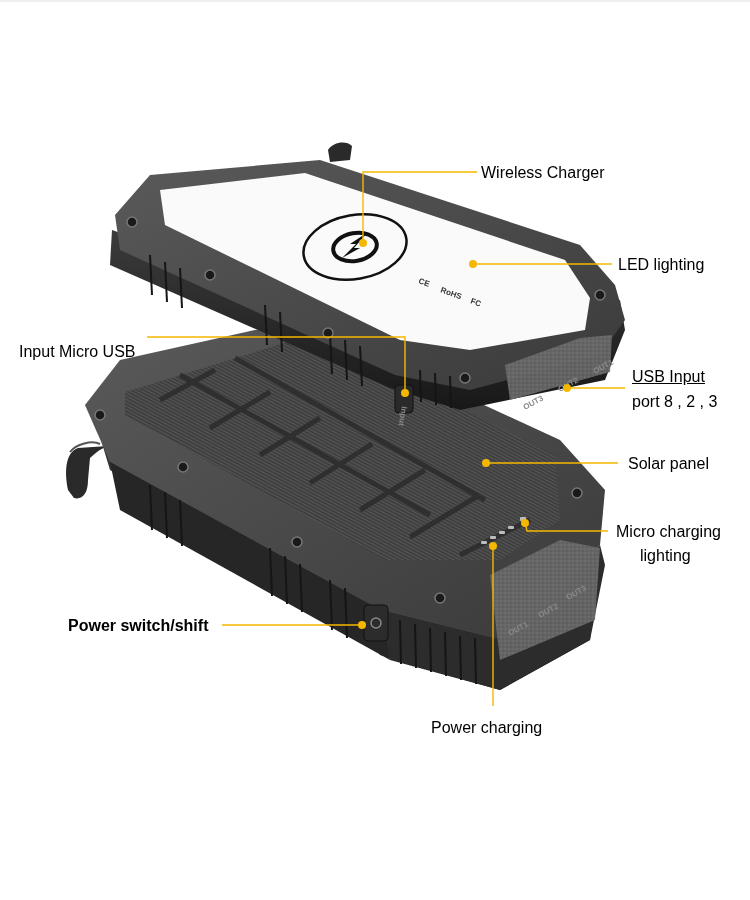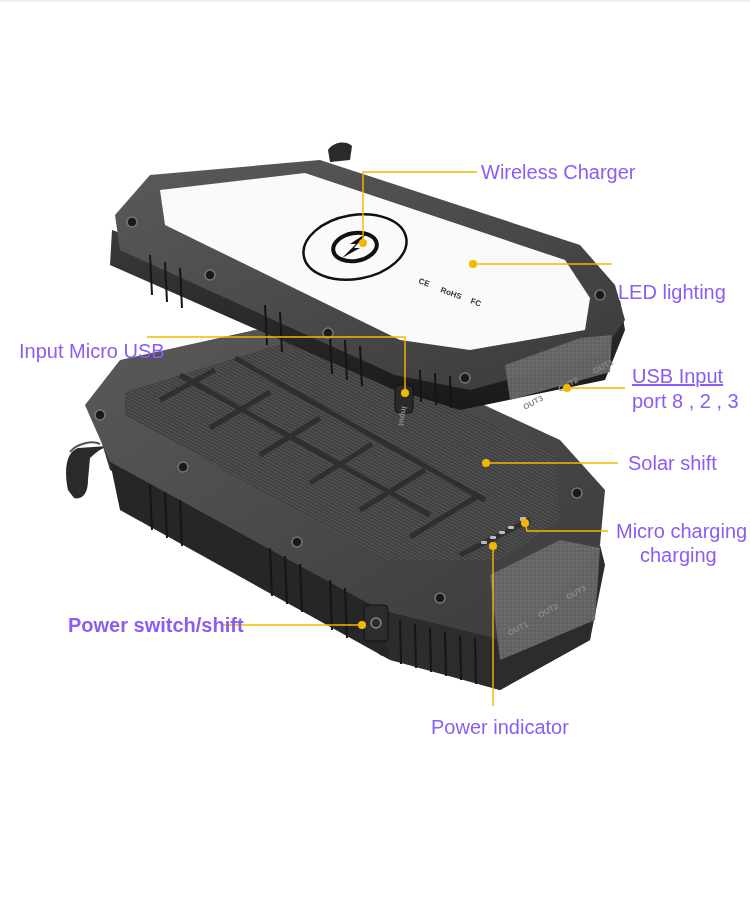--- a/index.html
+++ b/index.html
@@ -1,19 +1,19 @@
 <!DOCTYPE html>
 <html><head>
 <meta charset="utf-8">
 <style>
   html,body{margin:0;padding:0;background:#ffffff;}
   body{width:750px;height:900px;position:relative;overflow:hidden;font-family:"Liberation Sans",sans-serif;color:#1a1a1a;}
   .topstrip{position:absolute;left:0;top:0;width:750px;height:2px;background:#efefef;}
   .product{position:absolute;left:0;top:0;width:750px;height:900px;}
-  .label{position:absolute;font-size:20px;line-height:23px;color:#8b5cf6;white-space:nowrap;}
+  .label{position:absolute;font-size:16px;line-height:23px;color:#000000;white-space:nowrap;}
   .leaders{position:absolute;left:0;top:0;width:750px;height:900px;pointer-events:none;}
 </style>
 </head>
 <body>
 
 <div class="topstrip"></div>
 
 <svg class="product" viewBox="0 0 750 900" xmlns="http://www.w3.org/2000/svg">
   <defs>
     <linearGradient id="bodyDark" x1="0" y1="0" x2="0" y2="1">
@@ -189,21 +189,21 @@
     <circle cx="405" cy="393" r="4"></circle>
     <circle cx="567" cy="388" r="4"></circle>
     <circle cx="486" cy="463" r="4"></circle>
     <circle cx="525" cy="523" r="4"></circle>
     <circle cx="362" cy="625" r="4"></circle>
     <circle cx="493" cy="546" r="4"></circle>
   </g>
 </svg>
 
 <div class="label" style="left:481px;top:161px;">Wireless Charger</div>
-<div class="label" style="left:618px;top:253px;margin-top:28px;">LED lighting</div>
+<div class="label" style="left:618px;top:253px;">LED lighting</div>
 <div class="label" style="left:19px;top:340px;">Input Micro USB</div>
 <div class="label" style="left:632px;top:365px;text-decoration:underline;">USB Input</div>
 <div class="label" style="left:632px;top:390px;">port 8 , 2 , 3</div>
-<div class="label" style="left:628px;top:452px;">Solar shift</div>
+<div class="label" style="left:628px;top:452px;">Solar panel</div>
 <div class="label" style="left:616px;top:520px;">Micro charging</div>
-<div class="label" style="left:640px;top:544px;">charging</div>
+<div class="label" style="left:640px;top:544px;">lighting</div>
 <div class="label" style="left:68px;top:614px;font-weight:bold;">Power switch/shift</div>
-<div class="label" style="left:431px;top:716px;">Power indicator</div>
+<div class="label" style="left:431px;top:716px;">Power charging</div>
 
 </body></html>

